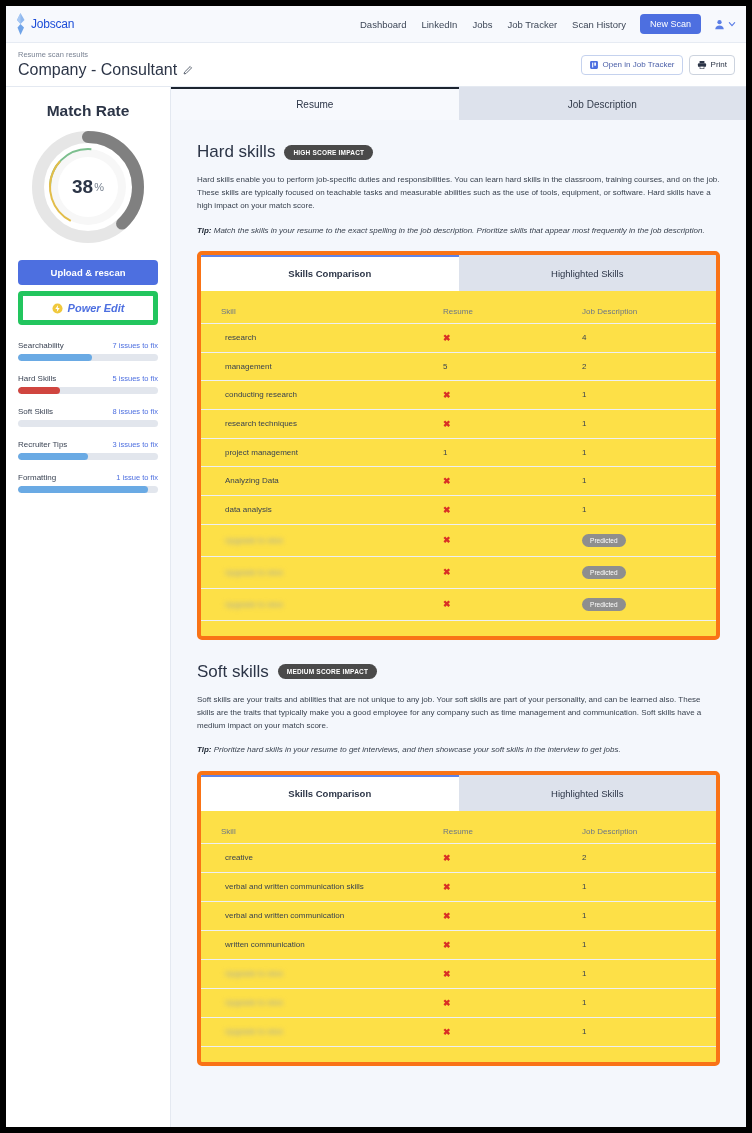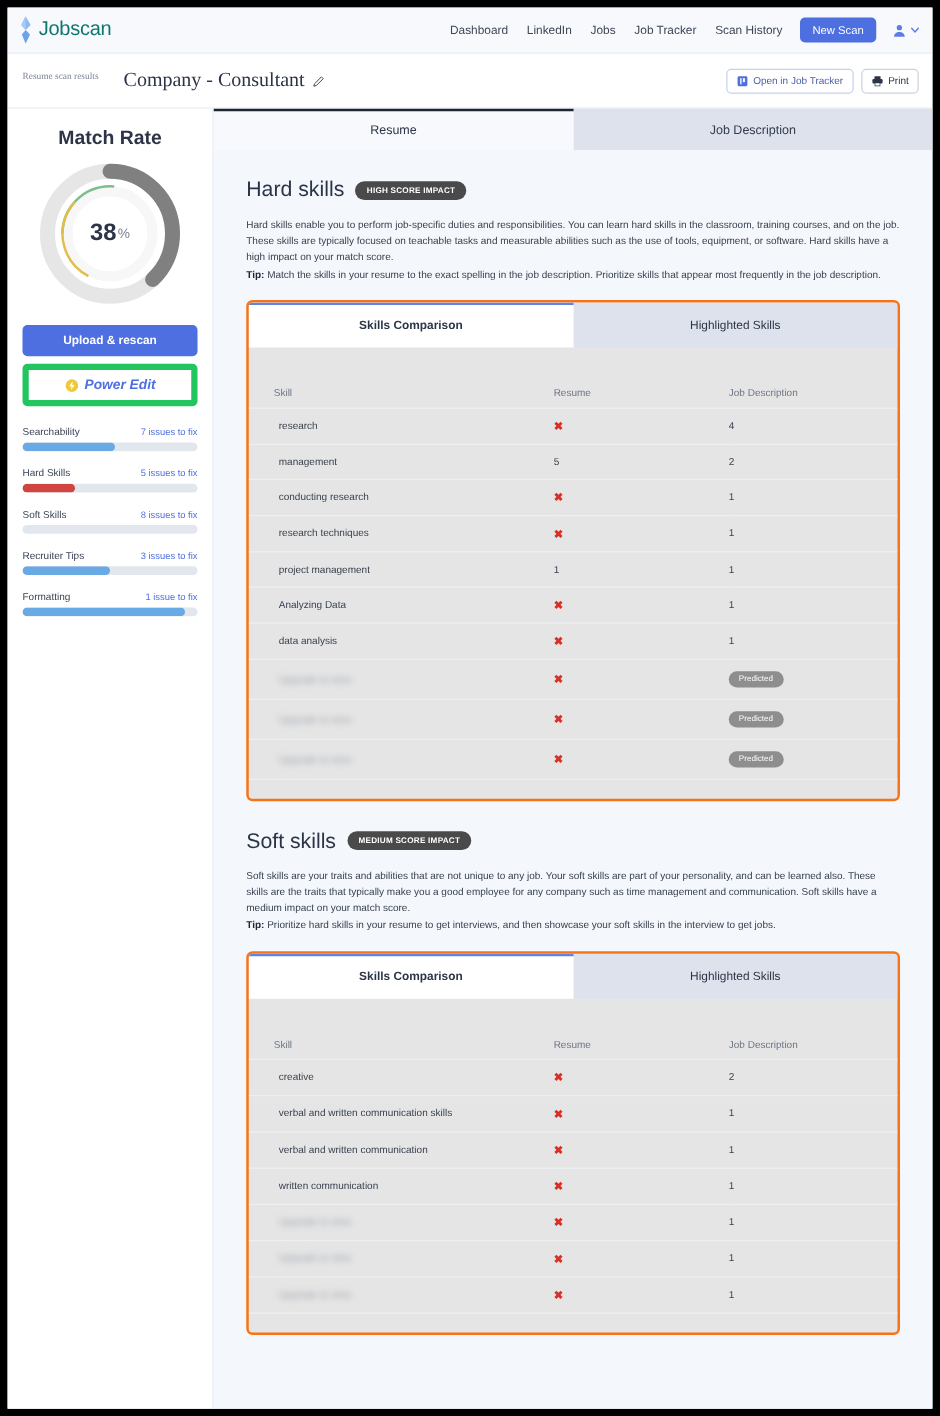--- a/index.html
+++ b/index.html
@@ -33,22 +33,22 @@
     height: 37px;
     background: #f7f9fd;
     display: flex;
     align-items: center;
     padding: 0 10px 0 8px;
     border-bottom: 1px solid #e6ebf3;
   }
   .logo-wrap { display: flex; align-items: center; gap: 4px; }
   .logo-mark { width: 13px; height: 22px; position: relative; }
   .logo-text {
-    font-size: 16px;
-    color: #0f766e;
+    font-size: 12px;
+    color: #1d4ed8;
     letter-spacing: -0.2px;
     font-weight: 500;
   }
   .nav-spacer { flex: 1; }
   .nav-links { display: flex; align-items: center; gap: 15px; }
   .nav-link {
     font-size: 9.5px;
     color: #3d4757;
     white-space: nowrap;
     cursor: pointer;
@@ -75,21 +75,21 @@
 
   
   .subheader {
     height: 44px;
     background: #fff;
     display: flex;
     align-items: center;
     padding: 0 11px 0 12px;
     border-bottom: 1px solid #e4e9f1;
   }
-  .scan-titles { display: flex; flex-direction: row; gap: 20px; font-family: Liberation Serif, serif; }
+  .scan-titles { display: flex; flex-direction: column; gap: 2px; }
   .scan-kicker { font-size: 7.5px; color: #7b8494; }
   .scan-title-row { display: flex; align-items: center; gap: 6px; }
   .scan-title { font-size: 16px; color: #2c3547; font-weight: 400; }
   .pencil { width: 10px; height: 10px; display:block; cursor:pointer; }
   .sub-spacer { flex: 1; }
   .btn-outline {
     display: flex;
     align-items: center;
     gap: 4px;
     border: 1px solid #c5d2ee;
@@ -221,48 +221,50 @@
   .sec-body {
     font-size: 8px;
     line-height: 1.65;
     color: #39424f;
     margin-top: 11px;
   }
   .sec-tip {
     font-size: 8px;
     line-height: 1.65;
     color: #39424f;
+    margin-top: 11px;
+    font-style: italic;
   }
   .sec-tip b { color: #1e2733; }
 
   .card {
-    background: #e5e5e5;
+    background: #fde047;
     border-radius: 5px;
     margin-top: 14px;
-    border: 2px solid #f97316;
+    border: 4px solid #f97316;
     overflow: hidden;
   }
   .cardtabs { display: flex; height: 36px; }
   .cardtab {
     flex: 1;
     display: flex;
     align-items: center;
     justify-content: center;
     font-size: 9.5px;
     font-weight: bold;
     color: #2c3547;
     cursor: pointer;
   }
   .cardtab.active { background: #fff; border-top: 2px solid #5f84e8; }
   .cardtab.inactive { background: #dde2ec; font-weight: normal; border-top: 2px solid transparent; }
 
   table.skills {
     width: 100%;
     border-collapse: collapse;
-    margin-top: 24px;
+    margin-top: 8px;
   }
   table.skills th {
     text-align: left;
     font-size: 8px;
     font-weight: normal;
     color: #6c7686;
     padding: 8px 0 7px 0;
   }
   table.skills td {
     font-size: 8px;

